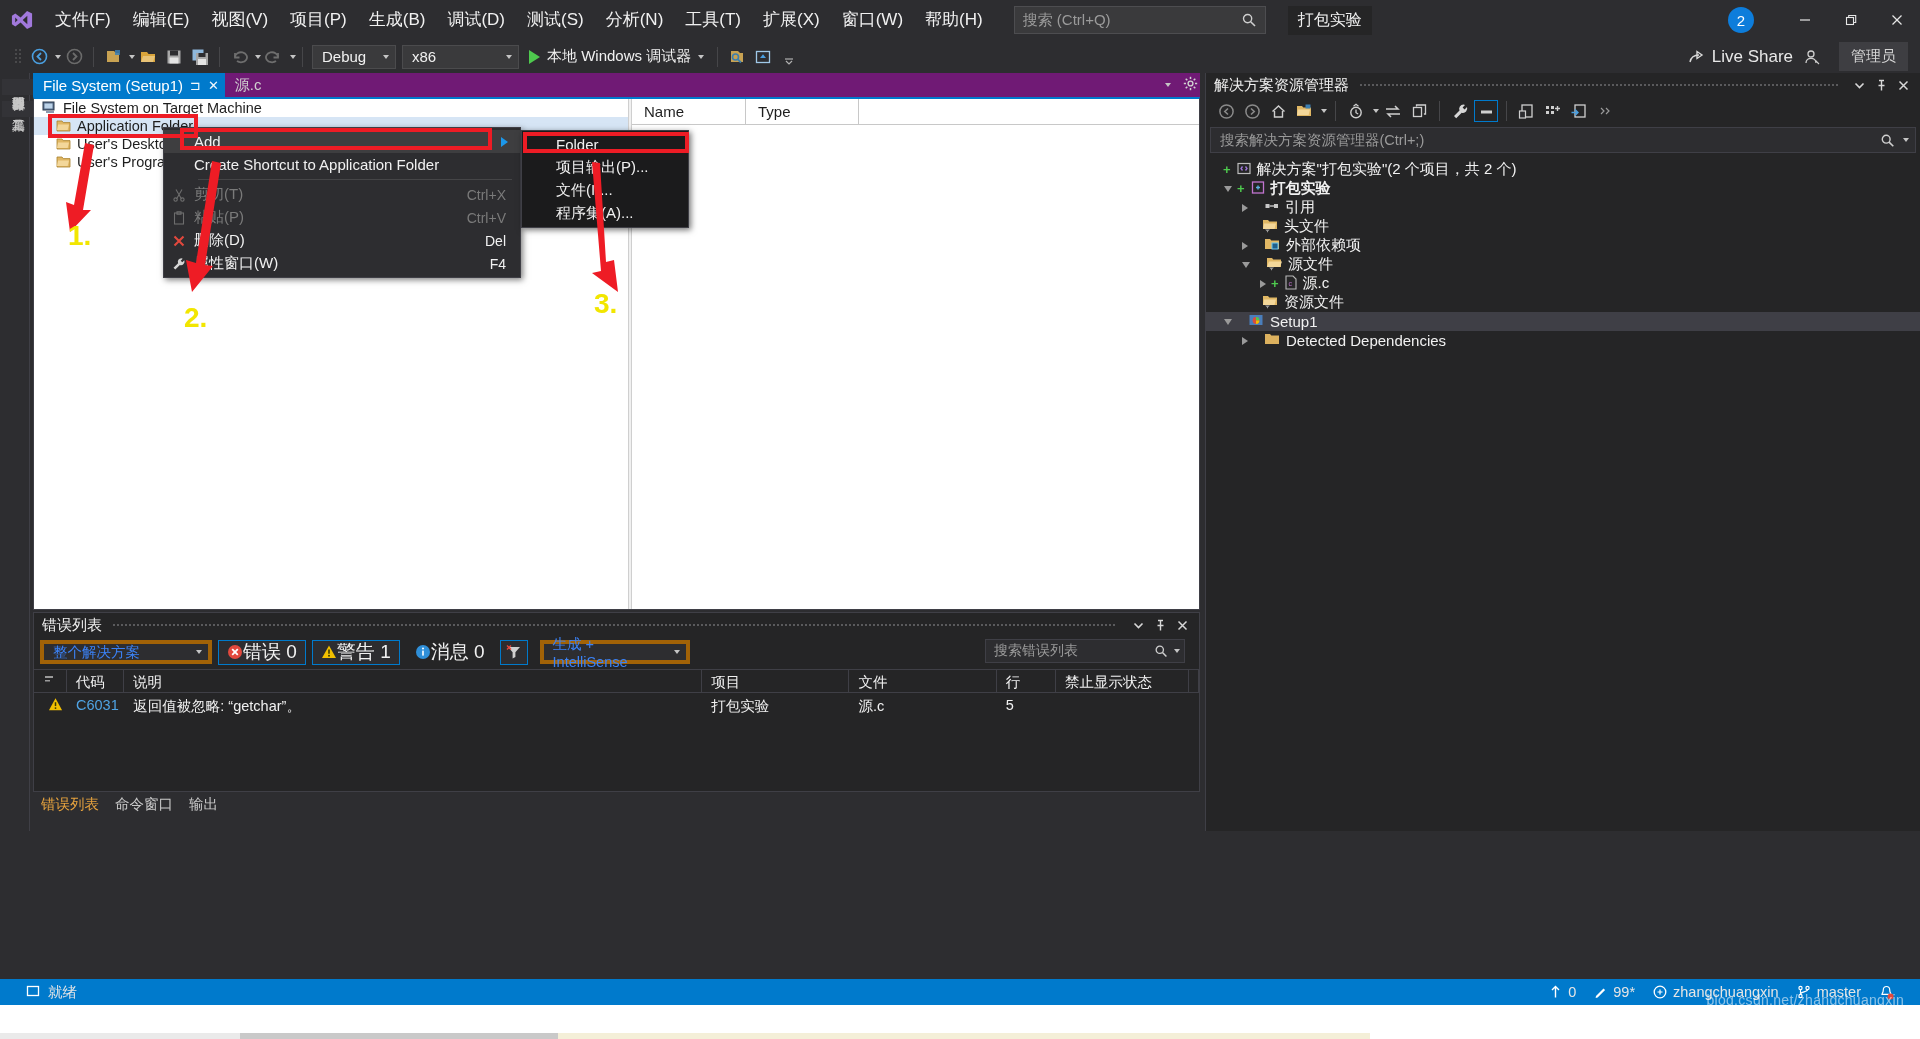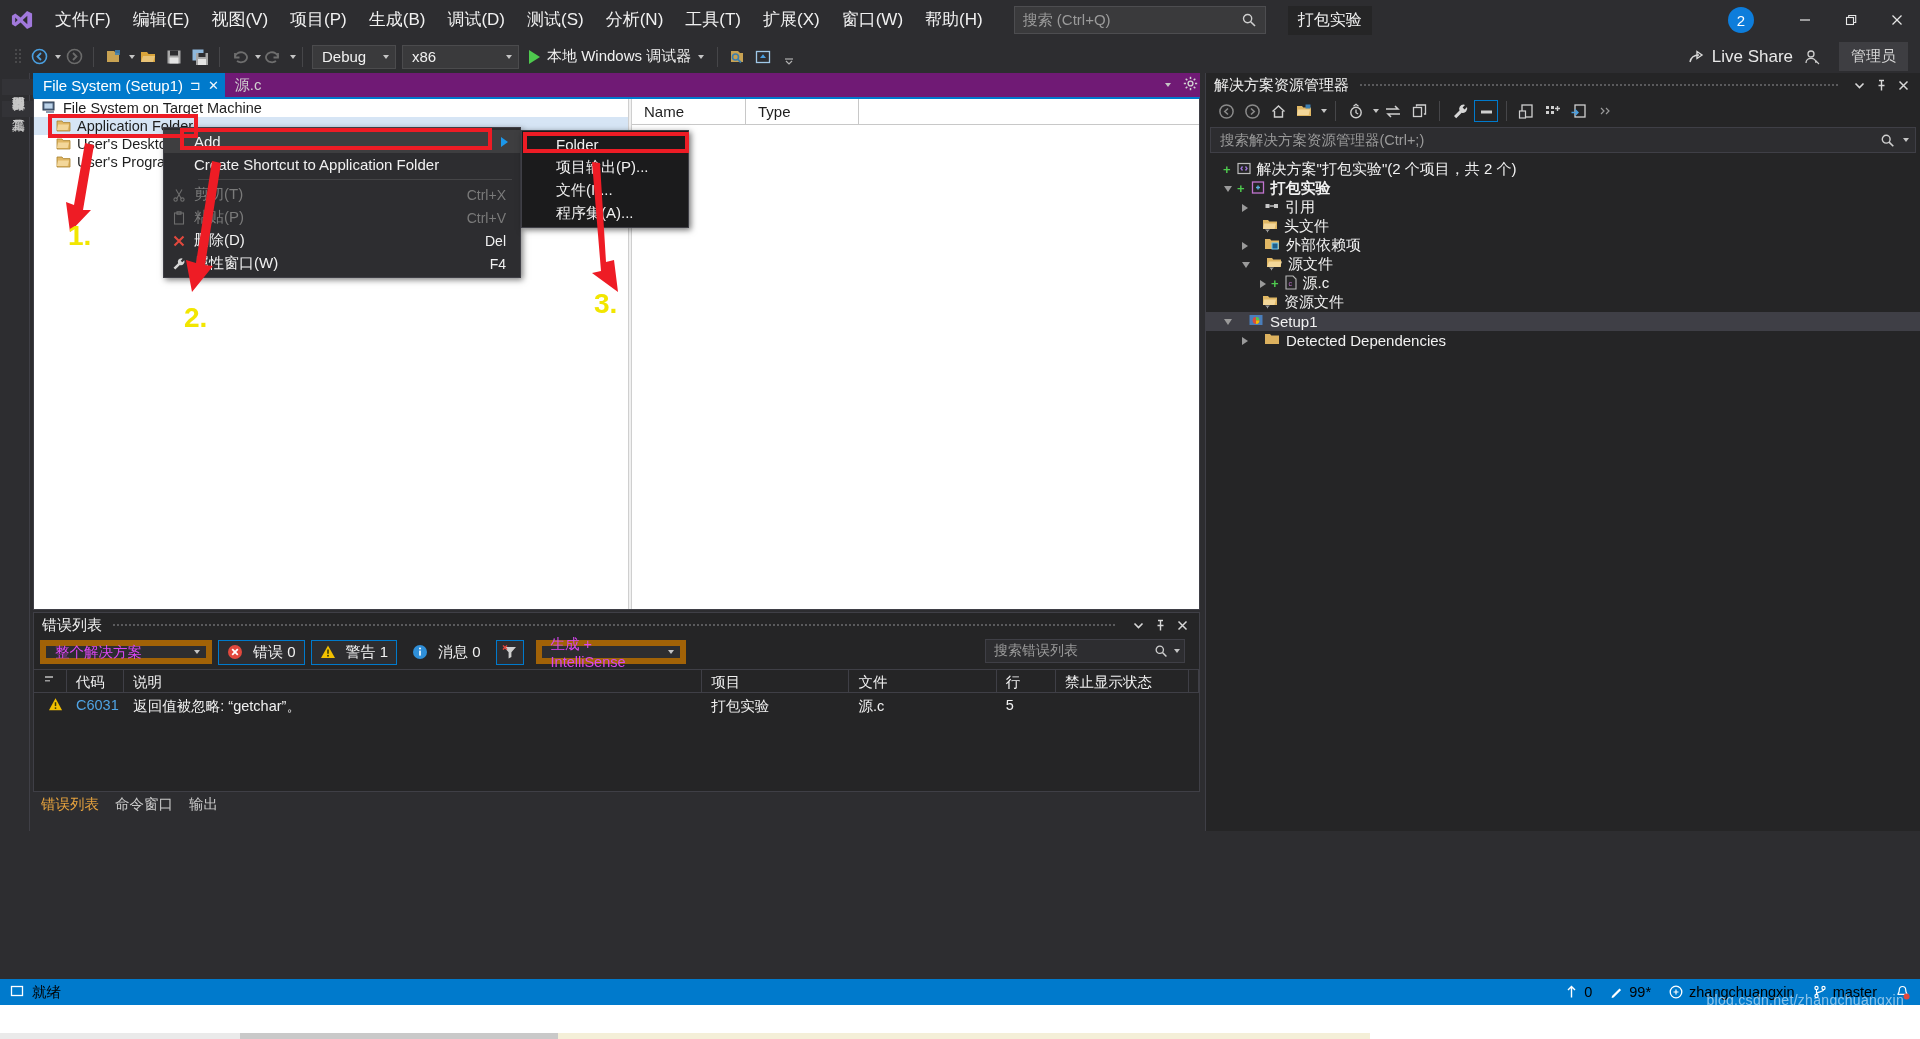--- a/index.html
+++ b/index.html
@@ -180,25 +180,25 @@
   
   .errpanel {
     position: absolute; left: 33px; top: 612px; width: 1167px; height: 180px; background: #252526;
     border: 1px solid #3f3f46;
   }
   .err-header { height: 24px; display: flex; align-items: center; padding: 0 6px 0 8px; font-size: 15px; color:#f1f1f1; }
   .err-header .dots { flex:1; height:5px; margin: 0 10px;
     background-image: radial-gradient(#5a5a5c 1px, transparent 1px); background-size: 4px 4px;}
   .err-toolbar { height: 30px; display: flex; align-items: center; gap: 6px; padding-left: 6px; }
   .err-combo {
-    height: 24px; background: #2d2d30; border: 6px solid #a16207; display: flex; align-items: center;
-    padding: 0 6px 0 9px; font-size: 14.5px; color: #d946ef;
+    height: 24px; background: #2d2d30; border: 4px solid #a16207; display: flex; align-items: center;
+    padding: 0 6px 0 9px; font-size: 14.5px; color: #3b82f6;
   }
   .sev {
-    height: 25px; display: flex; align-items: center; gap: 10px; padding: 0 8px; font-size: 15px;
+    height: 25px; display: flex; align-items: center; gap: 0; padding: 0 8px; font-size: 19px;
     border: 1px solid transparent; color: #f1f1f1;
   }
   .sev.on { border-color: #007acc; background:#2d2d30; }
   .err-search {
     position: absolute; right: 14px; top: 26px; width: 200px; height: 24px; background: #2d2d30;
     border: 1px solid #3f3f46; display: flex; align-items: center; padding: 0 4px 0 8px;
     color: #9a9a9a; font-size: 14px;
   }
   .err-grid { position: absolute; left: 0; right: 0; top: 56px; bottom: 0; }
   .eg-head { display: flex; height: 24px; border-top: 1px solid #3f3f46; border-bottom: 1px solid #3f3f46;
@@ -217,21 +217,21 @@
   .code-link { color: #4fa3e3; }
 
   .err-tabs { position: absolute; left: 33px; top: 792px; width: 1167px; height: 24px; display: flex;
               align-items: center; gap: 16px; padding-left: 8px; font-size: 14.5px; }
   .etab { color: #c8c8c8; }
   .etab.active { color: #e7a33e; }
 
   
   .statusbar {
     position: absolute; left: 0; bottom: 34px; width: 1920px; height: 26px; background: #007acc;
-    display: flex; align-items: center; color: #000000; font-size: 14.5px; padding: 0 10px;
+    display: flex; align-items: center; color: #e5e5e5; font-size: 14.5px; padding: 0 26px;
   }
   .sb-left { display: flex; align-items: center; gap: 8px; }
   .sb-right { margin-left: auto; display: flex; align-items: center; gap: 18px; }
   .sb-grp { display: flex; align-items: center; gap: 6px; }
 
   .taskbar { position:absolute; left:0; bottom:0; width:1920px; height:34px; background:#ffffff; }
   .wm1 { position:absolute; left:0; bottom:0; width: 240px; height:6px; background:#eaeaea;}
   .wm2 { position:absolute; left:240px; bottom:0; width: 318px; height:6px; background:#c9c9c9;}
   .wm3 { position:absolute; left:558px; bottom:0; width: 812px; height:6px; background:#f4efd8;}
 

